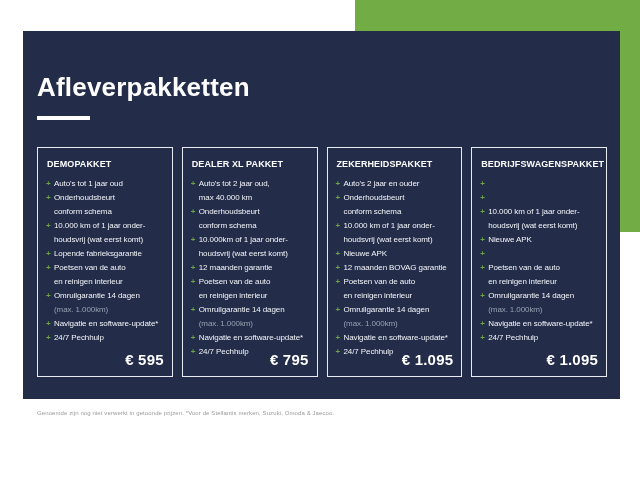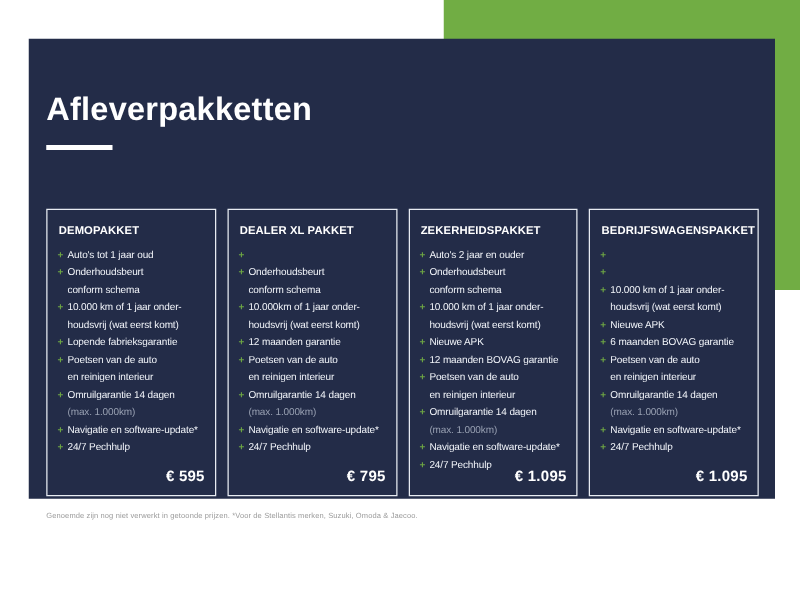--- a/index.html
+++ b/index.html
@@ -18,21 +18,21 @@
   }
   .page-title {
     position:absolute; left:14px; top:41px; margin:0;
     font-size:26px; font-weight:700; color:#fff; letter-spacing:0.2px;
   }
   .title-underline {
     position:absolute; left:14px; top:85px; width:53px; height:4px; background:#fff;
   }
   .cards {
     position:absolute; left:14px; top:116px; width:570px;
-    display:flex; gap:9px;margin-top:20px;
+    display:flex; gap:9px;
   }
   .card {
     flex:1 1 0; height:230px; box-sizing:border-box; position:relative;
     border:1px solid var(--card-border,#e8ecf2);
     padding:11px 6px 8px 8px; overflow:hidden;
   }
   .card-title {
     margin:0 0 8px 1px; font-size:9px; font-weight:700; color:#fff;
     letter-spacing:0.1px; white-space:nowrap;
   }
@@ -44,21 +44,21 @@
   }
   .plus {
     flex:0 0 8px; width:8px; color:var(--bullet-green,#6da544);
     font-weight:700; line-height:14px;
   }
   .fbody { min-width:0; }
   .ftext { white-space:pre; }
   .fnote { white-space:pre; color:var(--muted-note,#98a0b2); }
   .price {
     position:absolute; right:8px; bottom:8px;
-    font-size:12px; font-weight:700; color:#fff; letter-spacing:0.2px;
+    font-size:15px; font-weight:700; color:#fff; letter-spacing:0.2px;
   }
   .footnote {
     position:absolute; left:37px; top:410px; margin:0;
     font-size:6px; color:var(--footnote-gray,#9b9b9b); letter-spacing:0.1px;
   }
 </style>
 </head>
 <body style="--background: #ffffff; --panel-navy: #232c48; --accent-green: #71ad44; --bullet-green: #6da544; --card-border: #e8ecf2; --text-light: #f2f5fa; --muted-note: #98a0b2; --footnote-gray: #9b9b9b;">
 
 <div class="green-rect"></div>
@@ -123,20 +123,24 @@
             </div>
           </li>
         </ul>
         <div class="price">€ 595</div>
       </article>
       <article class="card">
         <h2 class="card-title">DEALER XL PAKKET</h2>
         <ul class="features">
           <li class="feature">
             <span class="plus">+</span>
+            <div class="fbody">
+              <div class="ftext">Auto's tot 2 jaar oud,
+max 40.000 km</div>
+            </div>
           </li>
           <li class="feature">
             <span class="plus">+</span>
             <div class="fbody">
               <div class="ftext">Onderhoudsbeurt
 conform schema</div>
             </div>
           </li>
           <li class="feature">
             <span class="plus">+</span>
@@ -261,23 +265,20 @@
             </div>
           </li>
           <li class="feature">
             <span class="plus">+</span>
             <div class="fbody">
               <div class="ftext">Nieuwe APK</div>
             </div>
           </li>
           <li class="feature">
             <span class="plus">+</span>
-            <div class="fbody">
-              <div class="ftext">6 maanden BOVAG garantie</div>
-            </div>
           </li>
           <li class="feature">
             <span class="plus">+</span>
             <div class="fbody">
               <div class="ftext">Poetsen van de auto
 en reinigen interieur</div>
             </div>
           </li>
           <li class="feature">
             <span class="plus">+</span>

